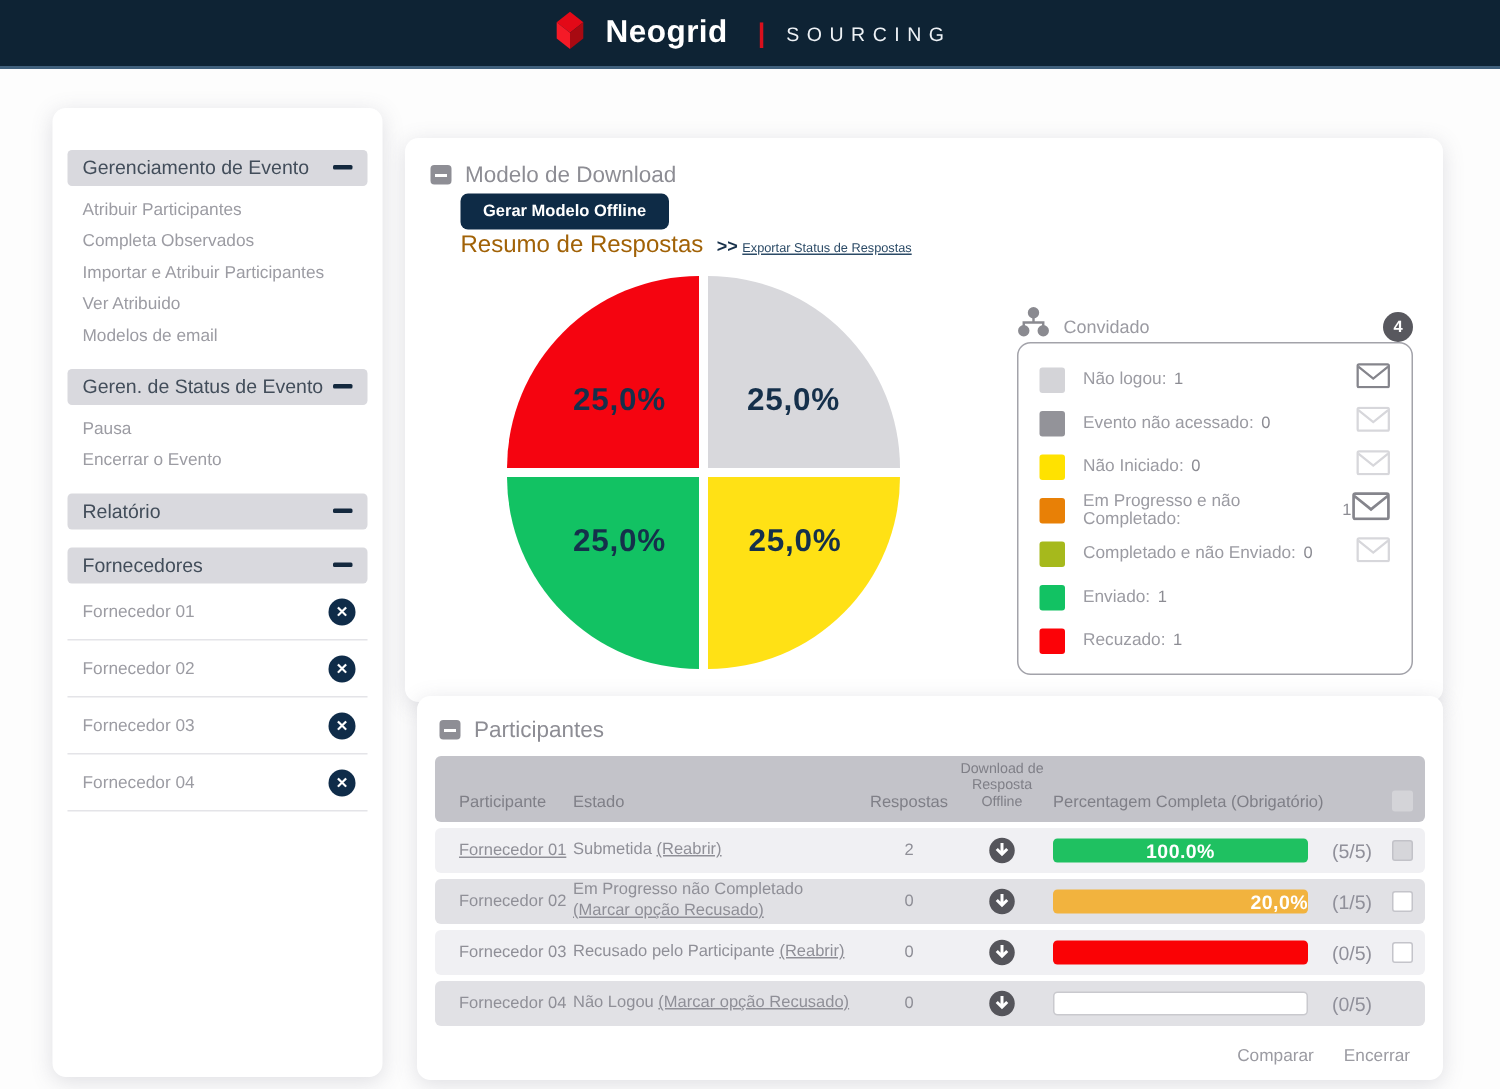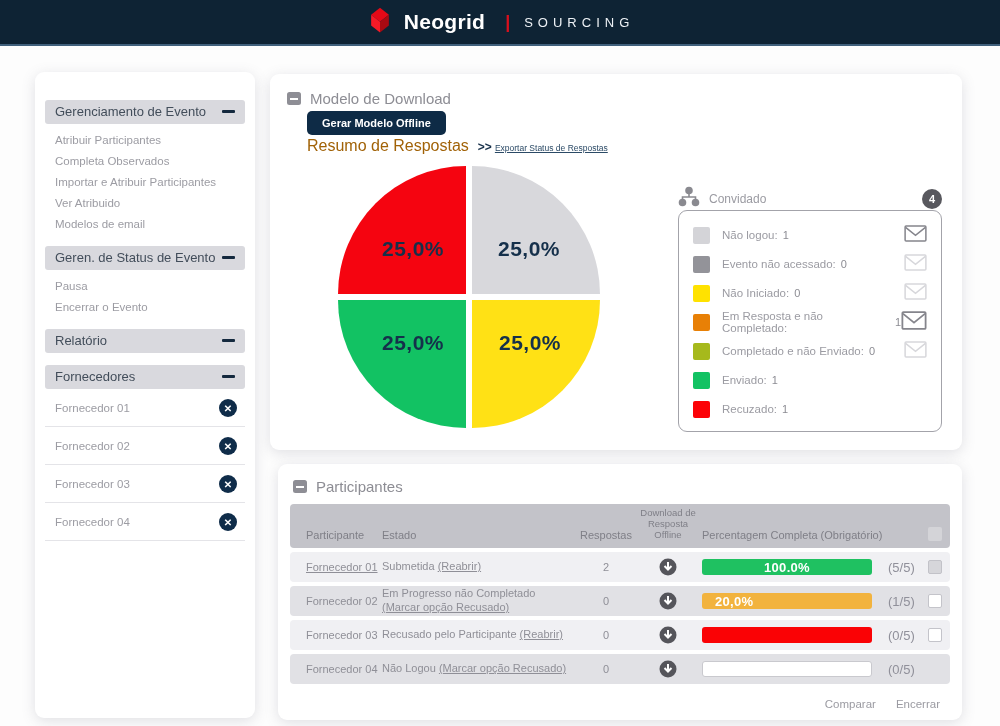--- a/index.html
+++ b/index.html
@@ -10,21 +10,21 @@
   .topbar { position:absolute; left:0; top:0; width:1000px; height:46px; background:#0e2334;
             border-bottom:2px solid #40607c; display:flex; align-items:center; justify-content:center; gap:14px; }
   .brand-wrap { display:flex; align-items:center; gap:10px; }
   .brand { color:#ffffff; font-size:21px; font-weight:bold; letter-spacing:.3px; }
   .brand-div { color:#d8101d; font-size:18px; font-weight:bold; margin:0 4px 0 10px; }
   .product { color:#eef2f6; font-size:13px; letter-spacing:5px; font-weight:normal; }
 
   
   .card { position:absolute; background:#ffffff; border-radius:9px; box-shadow:0 3px 14px rgba(90,90,110,.18); }
   .sidebar { left:35px; top:72px; width:220px; height:646px; padding:20px 10px; }
-  .card-top { left:270px; top:74px; width:692px; height:376px; }
+  .card-top { left:270px; top:92px; width:692px; height:376px; }
   .card-bottom { left:278px; top:464px; width:684px; height:256px; }
 
   
   .sec-head { display:flex; align-items:center; justify-content:space-between; background:#d9d9de;
               border-radius:3px; padding:4px 10px 5px 10px; margin-top:8px; cursor:pointer; }
   .sec-head span.lbl { color:#424d5a; font-size:13px; }
   .dash { display:inline-block; width:13px; height:3px; background:#14293e; border-radius:1px; }
   .sec-items { padding:5px 0 4px 0; }
   .itm { color:#9c9ca3; font-size:11.5px; padding:4.5px 10px; cursor:pointer; }
   .forn-row { display:flex; align-items:center; justify-content:space-between; padding:10px 8px 9px 10px;
@@ -89,21 +89,21 @@
   .cell { color:#8f8f97; font-size:11px; }
   .cell.name { padding-left:16px; }
   .cell.name.link { text-decoration:underline; cursor:pointer; }
   .cell.estado { line-height:1.25; }
   .cell.estado .lk { text-decoration:underline; cursor:pointer; }
   .cell.estado.twolines span { display:block; }
   .cell.c { text-align:center; }
   .dlwrap { display:flex; justify-content:center; }
   .pbar { width:170px; height:16px; border-radius:3px; position:relative; display:flex; align-items:center; }
   .pbar.full-center { justify-content:center; }
-  .pbar.full-left { justify-content:flex-start; padding-left:13px; }
+  .pbar.full-left { justify-content:flex-end; padding-left:13px; }
   .pbar .pl { color:#ffffff; font-size:13px; font-weight:bold; letter-spacing:.3px; }
   .pbar.empty { background:#ffffff; border:1px solid #c9c9ce; }
   .frac { color:#90909a; font-size:13px; }
   .cb { width:14px; height:14px; border-radius:2px; }
   .cb.head { background:#d4d4d8; }
   .cb.disabled { background:#d6d6da; border:1px solid #c2c2c8; }
   .cb.empty { background:#ffffff; border:1px solid #c4c4ca; cursor:pointer; }
   .cb.none { visibility:hidden; }
   .tfoot { position:absolute; right:22px; bottom:10px; display:flex; gap:20px; }
   .tfoot span { color:#9b9ba2; font-size:11.5px; cursor:pointer; }
@@ -252,21 +252,21 @@
         <span class="leg-val">0</span>
         <span class="mail">
           <svg width="23" height="17" viewBox="0 0 24 18" fill="none" stroke="#d7d7db" stroke-width="1.6">
               <rect x="1" y="1" width="22" height="16" rx="1"></rect>
               <path d="M1.5 2.5 L12 11 L22.5 2.5"></path>
             </svg>
         </span>
       </div>
       <div class="leg-row">
         <span class="swatch" style="background: rgb(232, 128, 6);"></span>
-        <span class="leg-lbl">Em Resposta e não Completado:</span>
+        <span class="leg-lbl">Em Progresso e não Completado:</span>
         <span class="leg-val">1</span>
         <span class="mail">
           <svg width="26" height="19" viewBox="0 0 24 18" fill="none" stroke="#85858c" stroke-width="1.7">
               <rect x="1" y="1" width="22" height="16" rx="1"></rect>
               <path d="M1.5 2.5 L12 11 L22.5 2.5"></path>
             </svg>
         </span>
       </div>
       <div class="leg-row">
         <span class="swatch" style="background: rgb(166, 185, 28);"></span>

